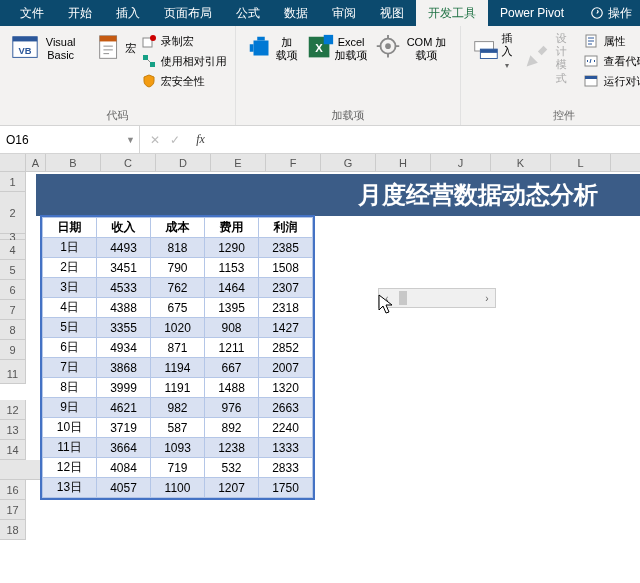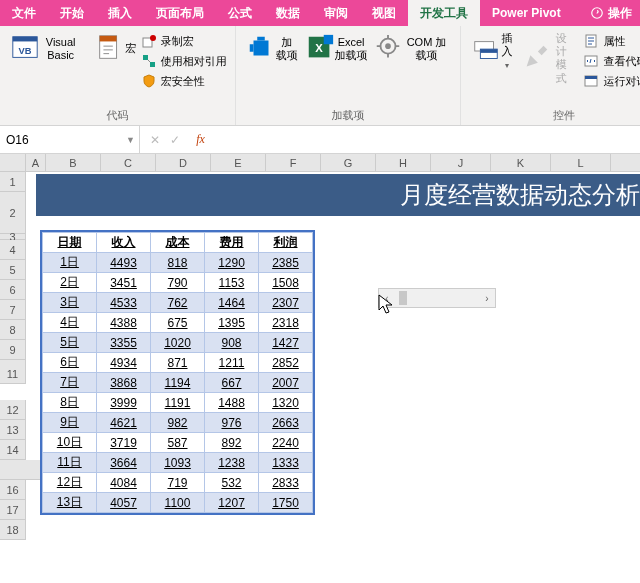--- a/index.html
+++ b/index.html
@@ -1,19 +1,19 @@
 <!DOCTYPE html>
 <html><head>
 <meta charset="utf-8">
 <style>
   * { box-sizing: border-box; margin: 0; padding: 0; }
   body { font-family: "Microsoft YaHei", sans-serif; font-size: 12px; background: #fff; width: 640px; height: 583px; overflow: hidden; position: relative; }
   
   
-  .tabbar { display: flex; background: #ec4899; color: #fff; height: 26px; align-items: center; padding-left: 0; font-weight: bold; }
+  .tabbar { display: flex; background: #0c4a6e; color: #fff; height: 26px; align-items: center; padding-left: 8px; }
   .tabbar .tab { padding: 0 12px; height: 26px; display: flex; align-items: center; cursor: pointer; white-space: nowrap; }
   .tabbar .tab.active { background: #f3f2f1; color: #217346; }
   .tabbar .spacer { flex: 1; }
   .tabbar .telltip { display: flex; align-items: center; padding: 0 8px; }
   .tabbar .telltip svg { margin-right: 4px; }
   
   
   .ribbon { background: #f3f2f1; border-bottom: 1px solid #d4d4d4; height: 100px; display: flex; }
   .rgroup { display: flex; flex-direction: column; border-right: 1px solid #e1e1e1; padding: 2px 6px 0 6px; }
   .rgroup .body { flex: 1; display: flex; align-items: flex-start; gap: 6px; }
@@ -24,21 +24,21 @@
   .smallcol { display: flex; flex-direction: column; gap: 2px; padding-top: 4px; }
   .smallbtn { display: flex; align-items: center; gap: 4px; font-size: 11px; cursor: pointer; padding: 1px 2px; white-space: nowrap; }
   .smallbtn .sicn { width: 16px; height: 16px; display: flex; align-items: center; justify-content: center; }
   
   
   .fbar { display: flex; align-items: center; height: 28px; border-bottom: 1px solid #d4d4d4; background: #fff; }
   .namebox { width: 140px; border-right: 1px solid #d4d4d4; height: 100%; display: flex; align-items: center; padding: 0 6px; position: relative; }
   .namebox input { border: none; outline: none; width: 100%; font-size: 12px; }
   .namebox .dd { position: absolute; right: 4px; color: #888; font-size: 9px; }
   .fbtns { display: flex; align-items: center; gap: 10px; padding: 0 10px; color: #bbb; }
-  .fxlbl { font-style: italic; font-family: serif; color: #c2410c; padding-left: 6px; }
+  .fxlbl { font-style: italic; font-family: serif; color: #404040; padding-left: 6px; }
   .finput { flex: 1; border: none; outline: none; height: 100%; padding: 0 4px; }
   
   
   .gridwrap { position: relative; background: #fff; }
   .colhdr { display: flex; background: #e6e6e6; border-bottom: 1px solid #ccc; height: 18px; font-size: 11px; color: #555; }
   .rowhdrcol { width: 26px; border-right: 1px solid #ccc; background: #e6e6e6; }
   .colcell { border-right: 1px solid #ccc; text-align: center; line-height: 18px; }
   .gridbody { position: relative; }
   .rowhdr { position: absolute; left: 0; width: 26px; text-align: center; font-size: 11px; color: #555; background: #e6e6e6; border-right: 1px solid #ccc; border-bottom: 1px solid #ccc; line-height: 20px; height: 20px; }
   
@@ -294,25 +294,25 @@
       <div class="rowhdr" style="top: 192px; height: 20px; line-height: 20px;">11</div>
       <div class="rowhdr" style="top: 228px; height: 20px; line-height: 20px;">12</div>
       <div class="rowhdr" style="top: 248px; height: 20px; line-height: 20px;">13</div>
       <div class="rowhdr" style="top: 268px; height: 20px; line-height: 20px;">14</div>
       <div class="rowhdr" style="top: 288px; height: 20px; line-height: 20px; padding-left: 45px;">15</div>
       <div class="rowhdr" style="top: 308px; height: 20px; line-height: 20px;">16</div>
       <div class="rowhdr" style="top: 328px; height: 20px; line-height: 20px;">17</div>
       <div class="rowhdr" style="top: 348px; height: 20px; line-height: 20px;">18</div>
     </div>
 
-  <div class="banner" style="left:36px; top:20px; width:604px; height:42px; justify-content:flex-end; padding-left:280px;">
+  <div class="banner" style="left:36px; top:20px; width:604px; height:42px; justify-content:center; padding-left:280px;font-weight:bold;">
     <span>月度经营数据动态分析</span>
   </div>
 
-  <div class="dtable" style="left:40px; top:76px;text-decoration:underline;">
+  <div class="dtable" style="left:40px; top:61px;">
     <table>
       <thead>
           <tr id="thead">
             <th>日期</th>
             <th>收入</th>
             <th>成本</th>
             <th>费用</th>
             <th>利润</th>
           </tr>
         </thead>

